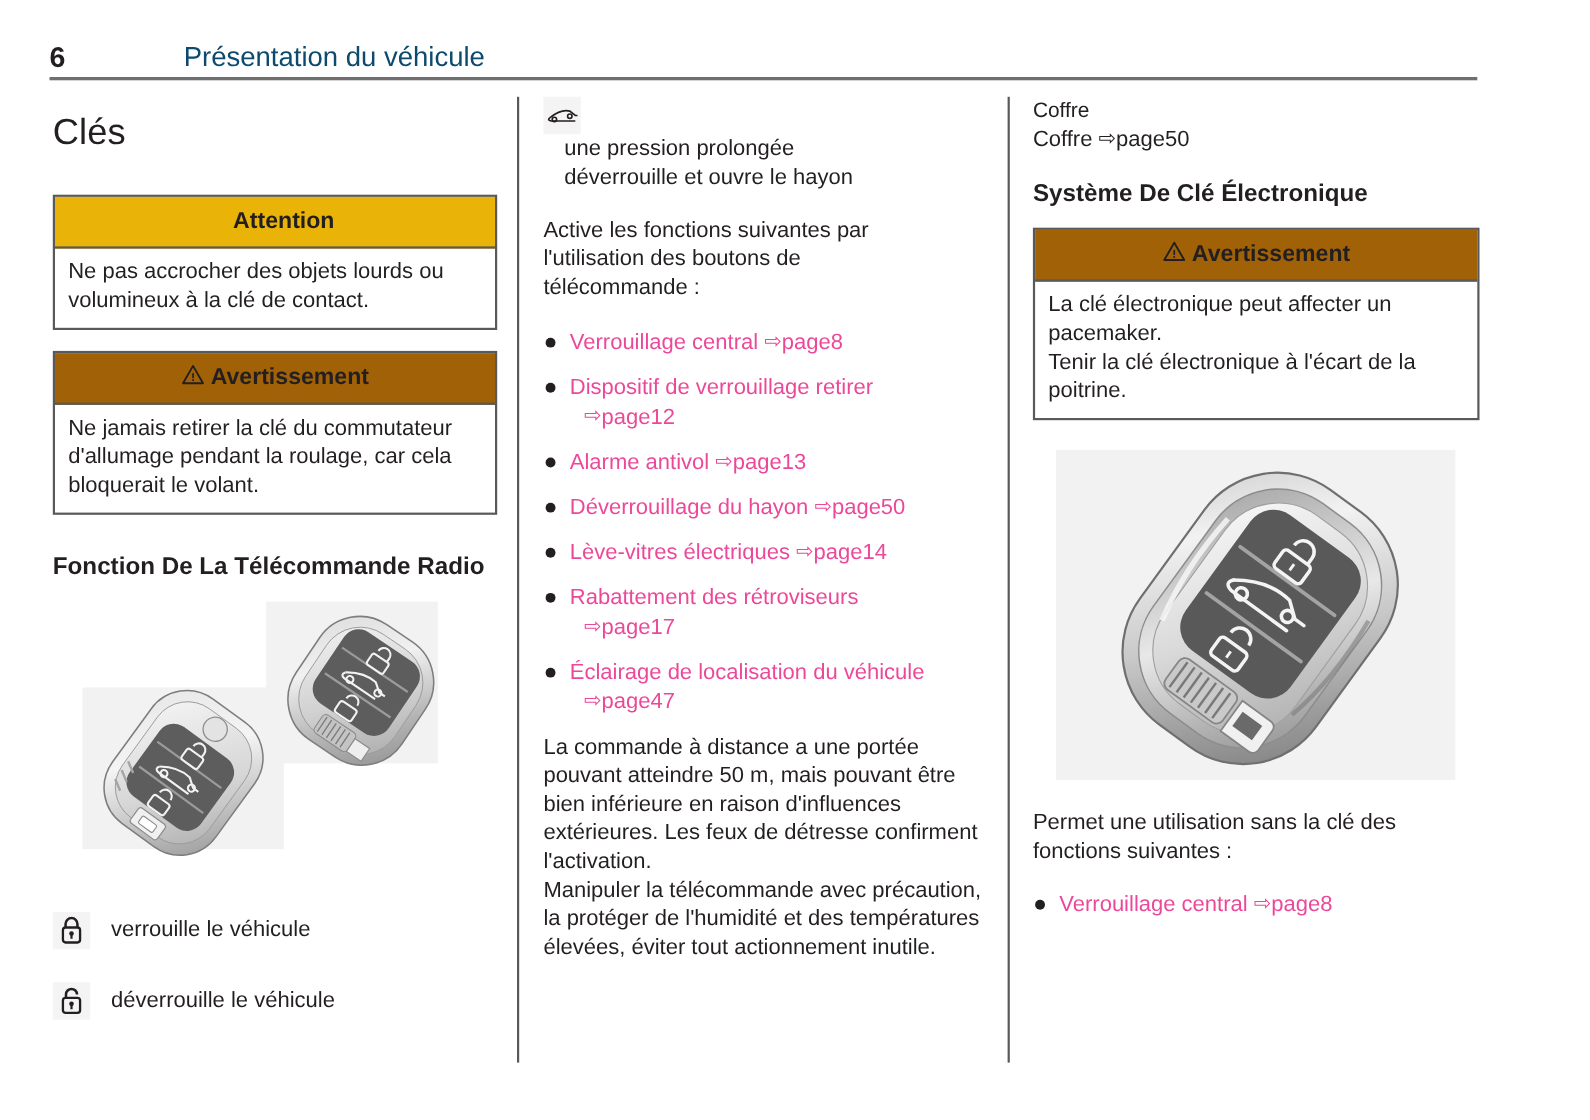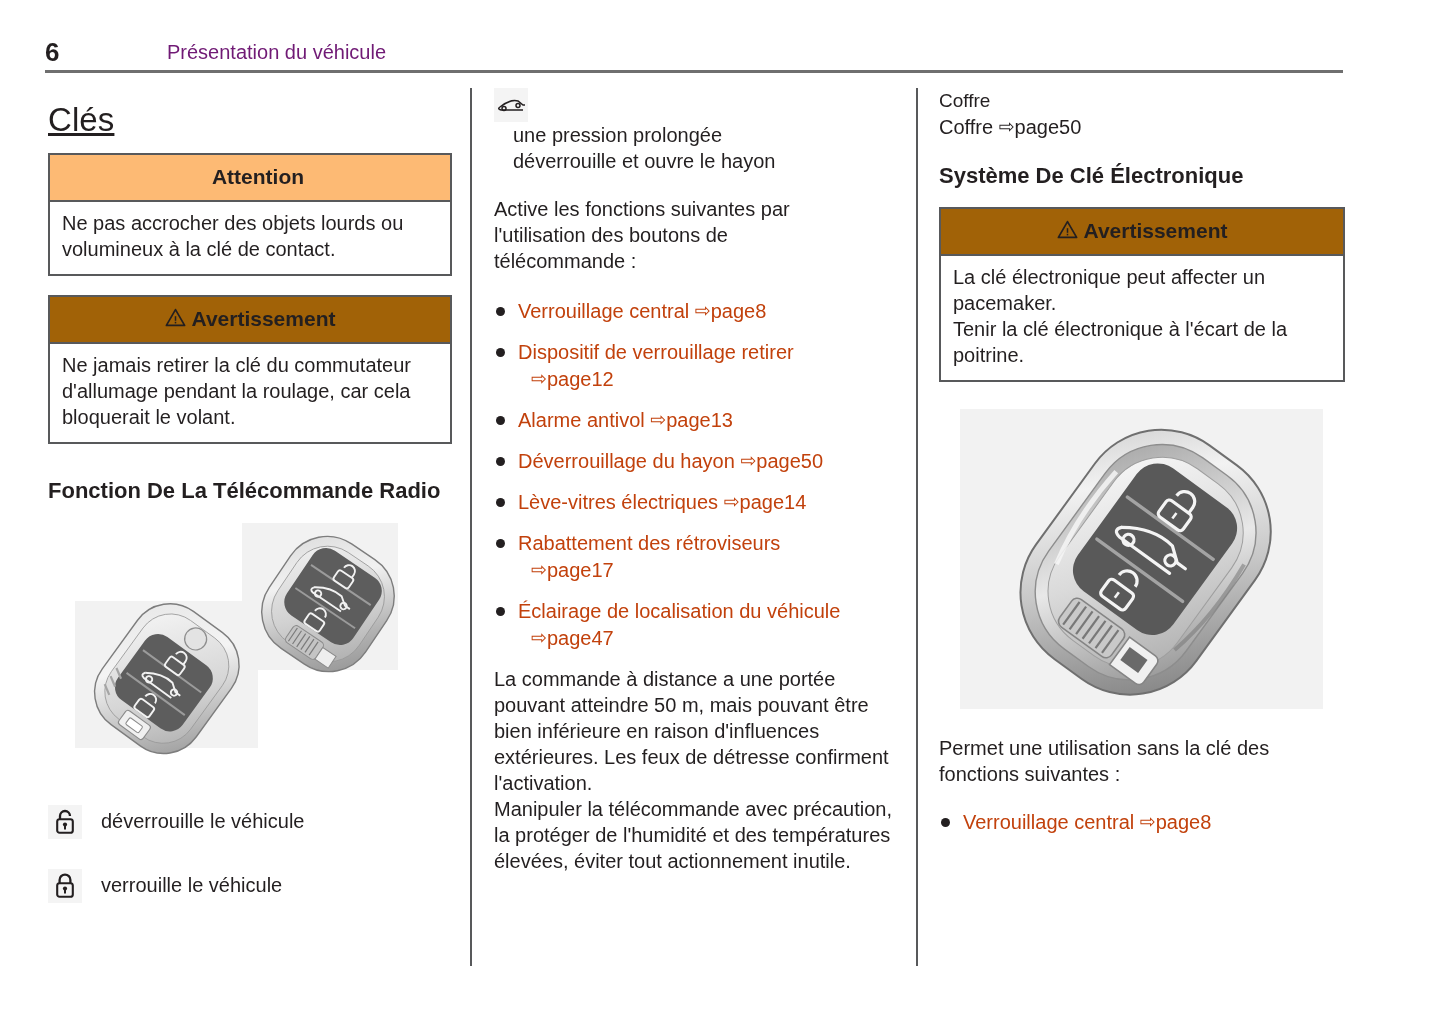--- a/index.html
+++ b/index.html
@@ -35,23 +35,23 @@
     top: 0;
     font-size: 26px;
     font-weight: bold;
     line-height: 32px;
     color: #231f20;
   }
   .header-title {
     position: absolute;
     left: 122px;
     top: 0;
-    font-size: 20px;
+    font-size: 25px;
     line-height: 32px;
-    color: #701a75;
+    color: #0c4a6e;
     text-align: right;
   }
   .header-rule {
     position: absolute;
     left: 45px;
     top: 70px;
     width: 1298px;
     height: 3px;
     background: #6f6f6f;
   }
@@ -117,21 +117,21 @@
     font-size: 21px;
     font-weight: bold;
     padding: 10px 8px 11px;
     color: #231f20;
   }
   .callout-head.warn {
     background: #a16207;
     border-bottom: 2px solid #58595b;
   }
   .callout-head.plain {
-    background: #fdba74;
+    background: #eab308;
     border-bottom: 2px solid #58595b;
     padding-left: 24px;
   }
   .callout-body {
     padding: 8px 12px 12px;
     font-size: 20px;
     line-height: 26px;
   }
   .warn-glyph {
     display: inline-block;
@@ -144,21 +144,21 @@
     list-style: none;
     margin: 0;
     padding: 0;
   }
   ul.bullets li {
     position: relative;
     padding-left: 24px;
     margin-bottom: 14px;
     font-size: 20px;
     line-height: 27px;
-    color: #c2410c;
+    color: #ec4899;
   }
   ul.bullets li .dot {
     position: absolute;
     left: 2px;
     top: 9px;
     width: 9px;
     height: 9px;
     border-radius: 50%;
     background: #231f20;
   }
@@ -214,21 +214,21 @@
     <div class="page-number">6</div>
     <div class="header-title">Présentation du véhicule</div>
   </div>
   <div class="header-rule"></div>
 
   <div class="col-rule first"></div>
   <div class="col-rule second"></div>
 
   <div class="column col-left">
 
-    <h1 class="sec-title" style="margin-top:12px;margin-bottom:13px;text-decoration:underline;">Clés</h1>
+    <h1 class="sec-title" style="margin-top:12px;margin-bottom:37px;">Clés</h1>
 
     <div class="callout">
       <div class="callout-head plain">Attention</div>
       <div class="callout-body">Ne pas accrocher des objets lourds ou volumineux à la clé de contact.</div>
     </div>
 
     <div class="callout" style="margin-top:19px;">
       <div class="callout-head warn">
         <span class="warn-glyph">
           <svg width="21" height="19" viewBox="0 0 21 19">
@@ -343,38 +343,38 @@
               <path d="M53 125 l10 6"></path>
           </g>
         </g>
       </svg>
     </div>
 
     <div style="margin-top:36px;">
       <div class="icon-row">
         <div class="icon-box">
           <svg width="22" height="26" viewBox="0 0 22 26">
+            <path d="M5.6 10.2 V7 a5.4 5.4 0 0 1 10.8 0 v3.2" fill="none" stroke="#231f20" stroke-width="2.3"></path>
+            <rect x="3.2" y="10.2" width="15.6" height="13.6" rx="2.4" fill="none" stroke="#231f20" stroke-width="2.1"></rect>
+            <circle cx="11" cy="15.6" r="2.1" fill="#231f20"></circle>
+            <path d="M11 16.4 V20.4" stroke="#231f20" stroke-width="2"></path>
+          </svg>
+        </div>
+        <div class="icon-label">verrouille le véhicule</div>
+      </div>
+      <div class="icon-row">
+        <div class="icon-box">
+          <svg width="22" height="26" viewBox="0 0 22 26">
             <path d="M6 10 V7 a5 5 0 0 1 10 0" fill="none" stroke="#231f20" stroke-width="2.3"></path>
             <rect x="3.2" y="10.2" width="15.6" height="13.6" rx="2.4" fill="none" stroke="#231f20" stroke-width="2.1"></rect>
             <circle cx="11" cy="15.6" r="2.1" fill="#231f20"></circle>
             <path d="M11 16.4 V20.4" stroke="#231f20" stroke-width="2"></path>
           </svg>
         </div>
         <div class="icon-label">déverrouille le véhicule</div>
-      </div>
-      <div class="icon-row">
-        <div class="icon-box">
-          <svg width="22" height="26" viewBox="0 0 22 26">
-            <path d="M5.6 10.2 V7 a5.4 5.4 0 0 1 10.8 0 v3.2" fill="none" stroke="#231f20" stroke-width="2.3"></path>
-            <rect x="3.2" y="10.2" width="15.6" height="13.6" rx="2.4" fill="none" stroke="#231f20" stroke-width="2.1"></rect>
-            <circle cx="11" cy="15.6" r="2.1" fill="#231f20"></circle>
-            <path d="M11 16.4 V20.4" stroke="#231f20" stroke-width="2"></path>
-          </svg>
-        </div>
-        <div class="icon-label">verrouille le véhicule</div>
       </div>
     </div>
   </div>
 
   <div class="column col-mid">
 
     <div class="icon-row" style="margin-bottom:22px;flex-direction:column;">
       <div class="icon-box" style="background:#f4f4f4;">
         <svg width="30" height="18" viewBox="0 0 30 18">
           <g stroke="#231f20" stroke-width="1.5" fill="none">

